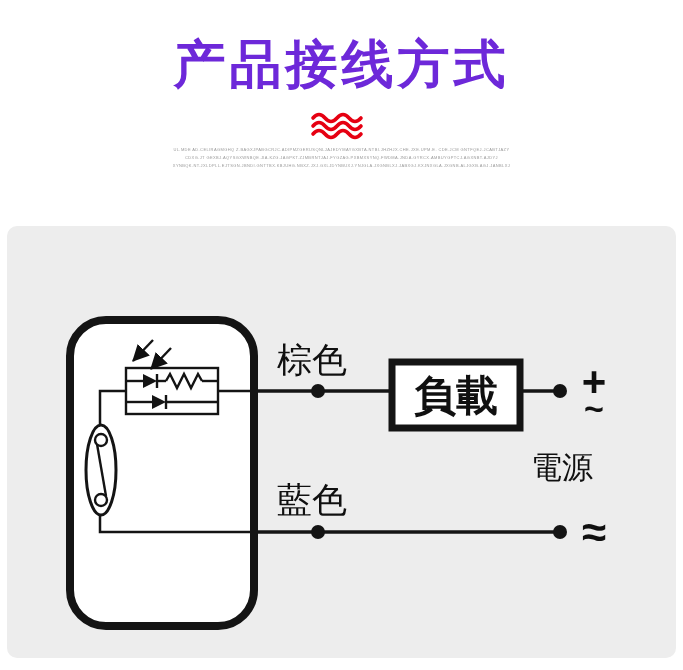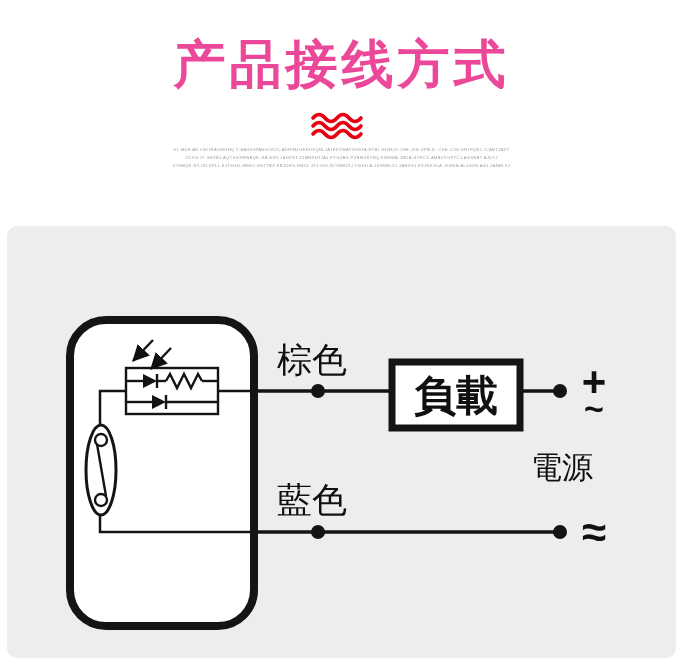--- a/index.html
+++ b/index.html
@@ -1,18 +1,18 @@
 <!DOCTYPE html>
 <html><head>
 <meta charset="utf-8">
 <style>
   html,body{margin:0;padding:0;}
   body{width:683px;height:670px;background:#ffffff;font-family:"Liberation Sans",sans-serif;}
   .page{position:relative;width:683px;height:670px;overflow:hidden;background:#ffffff;}
-  .title{position:absolute;top:30px;left:0;width:100%;text-align:center;font-size:52px;font-weight:900;color:#ec4899;letter-spacing:4px;margin:0;}
+  .title{position:absolute;top:30px;left:0;width:100%;text-align:center;font-size:52px;font-weight:900;color:#6d28d9;letter-spacing:4px;margin:0;}
   .squiggle-wrap{position:absolute;top:110px;left:0;width:100%;text-align:center;}
   .fine-print{position:absolute;top:146px;left:0;width:100%;text-align:center;color:#9a9a9a;font-size:4px;line-height:8px;letter-spacing:.4px;}
   .panel{position:absolute;left:7px;top:226px;width:669px;height:432px;background:#ededed;border-radius:10px;}
   .diagram{position:absolute;left:0;top:225px;}
   .d-text{font-family:"Liberation Sans",sans-serif;fill:#101010;}
 </style>
 </head>
 <body>
 
 <div class="page">

